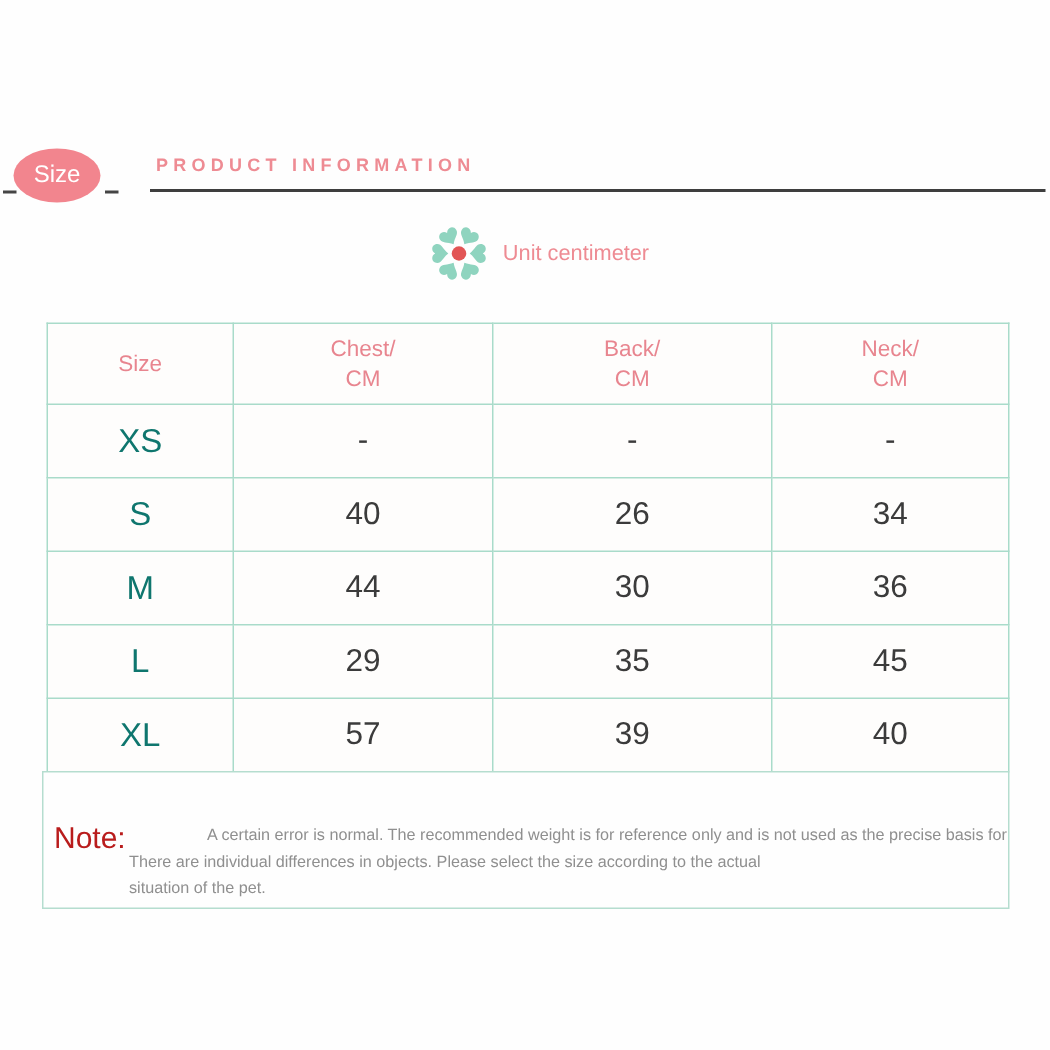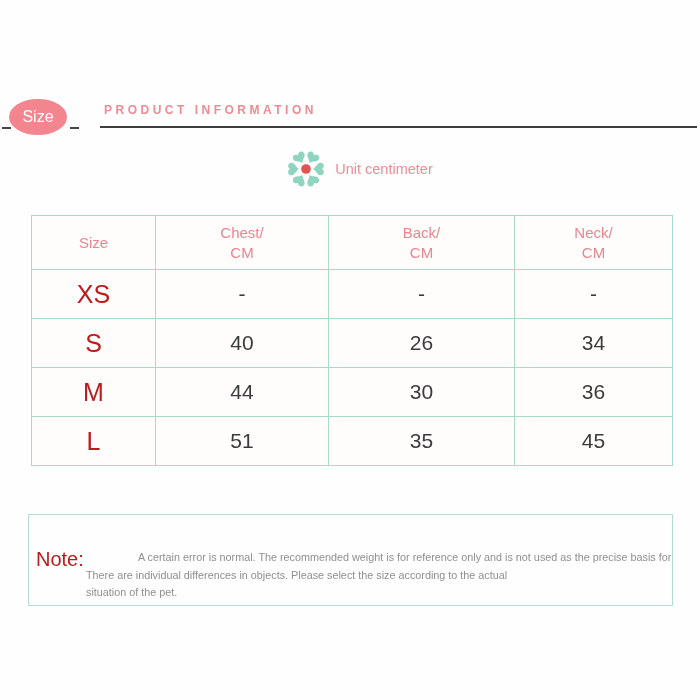--- a/index.html
+++ b/index.html
@@ -52,21 +52,21 @@
   }
   .size-table td {
     border: 1.5px solid #a9dbca;
     text-align: center; vertical-align: middle;
     background: #fefdfc;
   }
   .size-table tr.head-row { height: 54px; }
   .size-table tr.data-row { height: 49px; }
   .head-cell { color: #e8858f; font-size: 15px; line-height: 1.3; }
   .data-cell { color: #3b3b3b; font-size: 21px; }
-  .size-cell { color: #b91c1c; font-size: 25px; }
+  .size-cell { color: #0f766e; font-size: 22px; }
 
   
   .note-box {
     position: absolute; left: 28px; top: 514px;
     width: 645px; height: 92px;
     border: 1.5px solid #b5ddcf;
     background: #fefefe;
   }
   .note-label {
     position: absolute; left: 7px; top: 33px;
@@ -146,23 +146,29 @@
         <td class="data-cell">34</td>
       </tr>
       <tr class="data-row">
         <td class="size-cell">M</td>
         <td class="data-cell">44</td>
         <td class="data-cell">30</td>
         <td class="data-cell">36</td>
       </tr>
       <tr class="data-row">
         <td class="size-cell">L</td>
-        <td class="data-cell">51</td>
+        <td class="data-cell">29</td>
         <td class="data-cell">35</td>
         <td class="data-cell">45</td>
+      </tr>
+      <tr class="data-row">
+        <td class="size-cell">XL</td>
+        <td class="data-cell">57</td>
+        <td class="data-cell">39</td>
+        <td class="data-cell">40</td>
       </tr>
     </tbody>
   </table>
 
   <div class="note-box">
     <div class="note-label">Note:</div>
     <div class="note-para note-para-3">There are individual differences in objects. Please select the size according to the actual</div>
     <div class="note-para note-para-2">A certain error is normal. The recommended weight is for reference only and is not used as the precise basis for</div>
     <div class="note-para note-para-4">situation of the pet.</div>
   </div>

